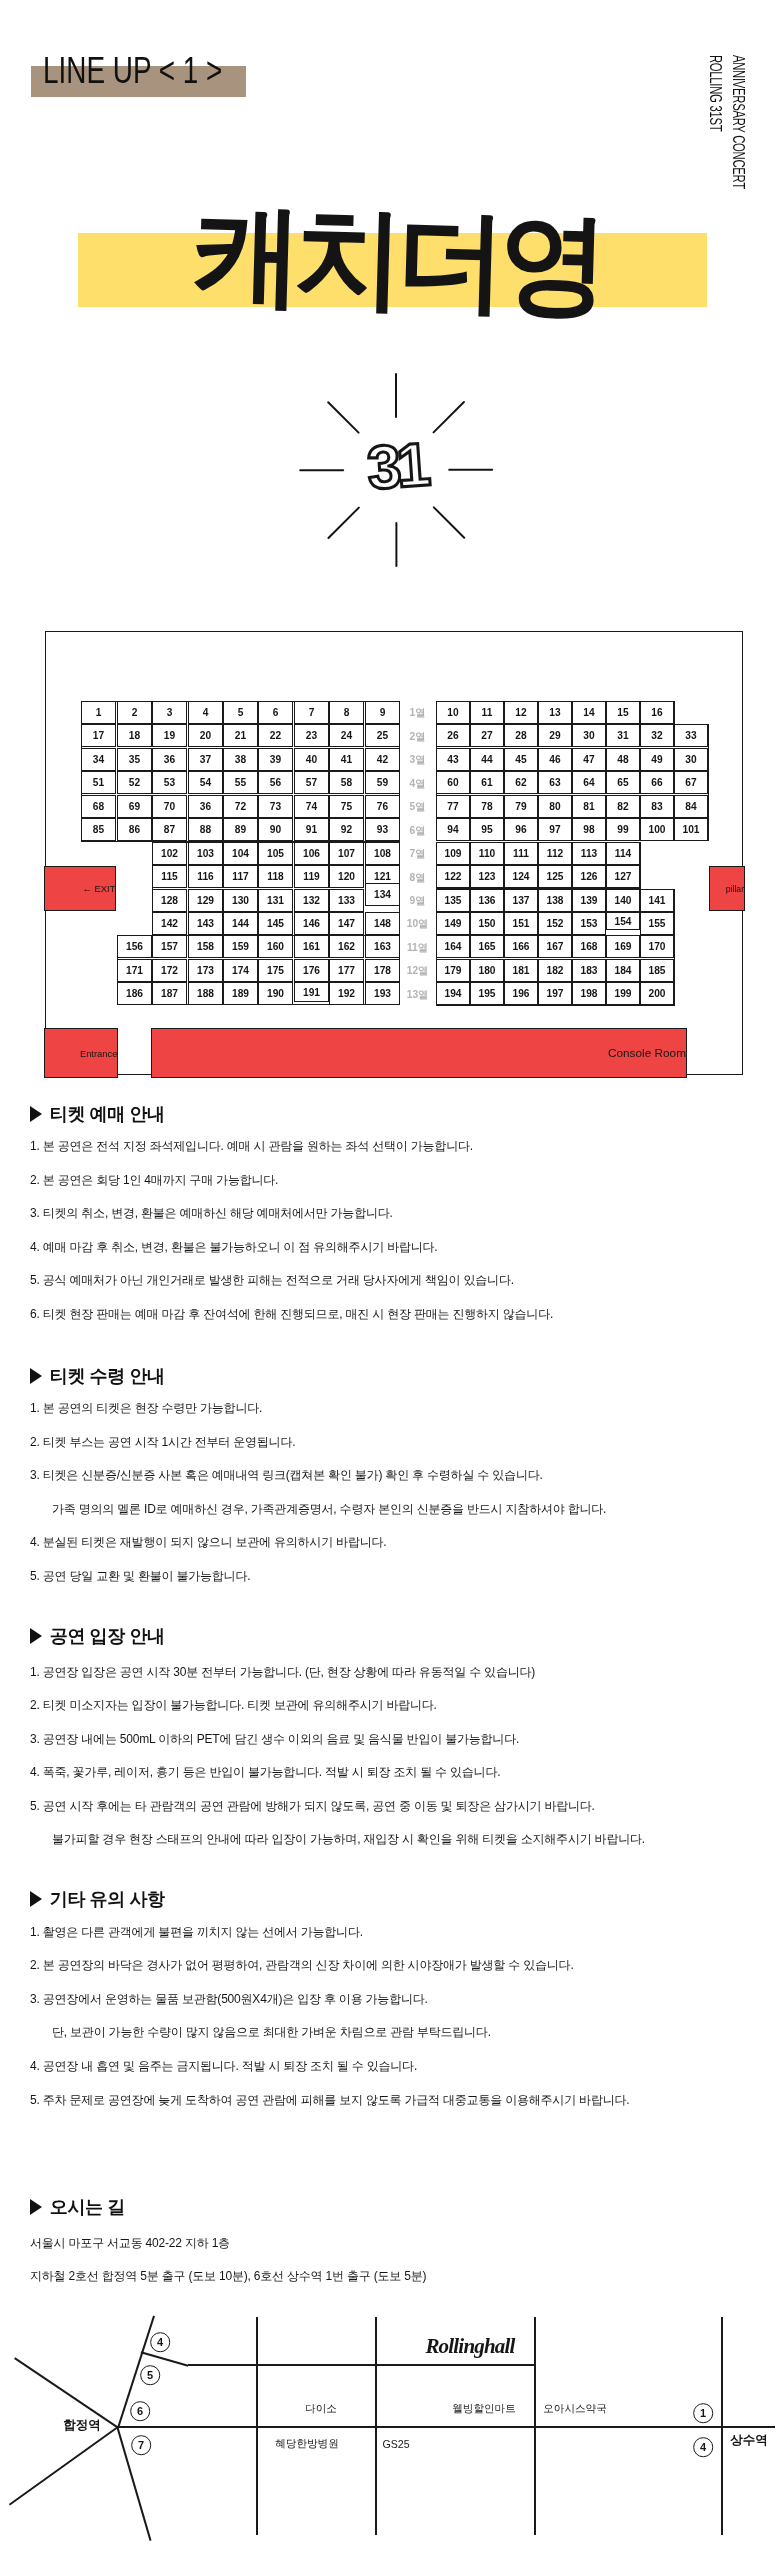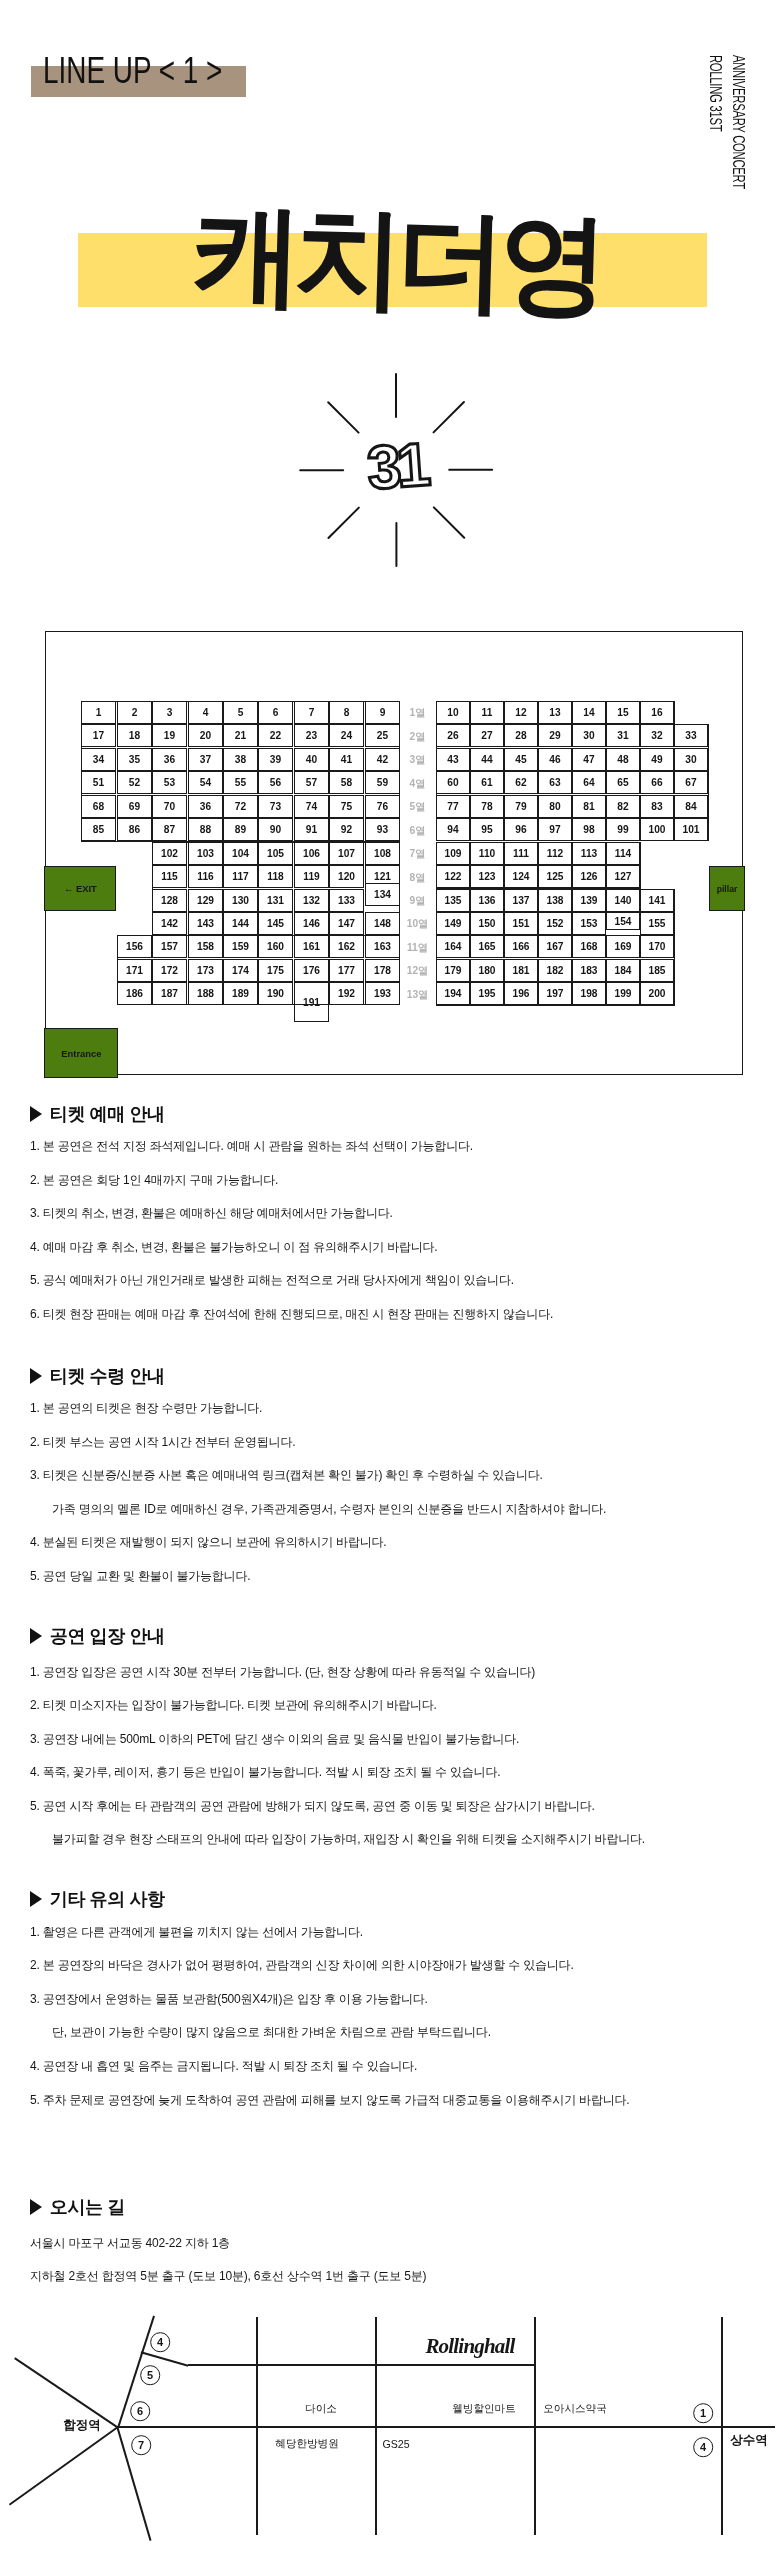--- a/index.html
+++ b/index.html
@@ -27,22 +27,22 @@
        transform:rotate(-4deg);line-height:1;}
 
   
   .seatmap{left:45px;top:631px;width:698px;height:444px;border:1.6px solid #1a1a1a;box-sizing:border-box;}
   .stage-box{left:35px;top:-1.6px;width:627px;height:47px;border:1.6px solid #1a1a1a;box-sizing:border-box;
      display:flex;align-items:center;justify-content:center;font-weight:700;font-size:16.5px;letter-spacing:0.8px;}
   .seat{position:absolute;border:0.8px solid #1a1a1a;box-sizing:border-box;display:flex;align-items:center;
      justify-content:center;font-size:10.2px;font-weight:700;background:#fff;}
   .rowlab{position:absolute;width:35px;text-align:center;font-size:10.2px;font-weight:700;color:#b3b3b3;}
   .blk{position:absolute;border:1.6px solid #1a1a1a;box-sizing:border-box;pointer-events:none;}
-  .sm-box{position:absolute;border:1.6px solid #1a1a1a;box-sizing:border-box;background:#4d7c0f;
-     display:flex;align-items:center;justify-content:center;font-weight:700;}
+  .sm-box{position:absolute;border:1.6px solid #1a1a1a;box-sizing:border-box;background:#ef4444;
+     display:flex;align-items:center;justify-content:flex-end;font-weight:400;}
   .exit-box{left:-1.6px;top:234px;width:72px;height:45px;font-size:9.4px;}
   .pillar-box{left:663px;top:234px;width:36px;height:45px;font-size:8.6px;}
   .entrance-box{left:-1.6px;top:396px;width:74px;height:50px;font-size:9.4px;}
   .console-box{left:105px;top:396px;width:536px;height:50px;font-size:11.8px;}
 
   
   .sec-title{position:absolute;left:30px;font-size:18px;font-weight:800;letter-spacing:-0.4px;
      display:flex;align-items:center;gap:7.8px;color:#111;}
   .tri{width:0;height:0;border-top:8.6px solid transparent;border-bottom:8.6px solid transparent;
      border-left:12.5px solid #111;display:inline-block;}
@@ -286,21 +286,21 @@
         <div class="seat" style="left:458px;top:327px;width:34px;height:23.4px">181</div>
         <div class="seat" style="left:492px;top:327px;width:34px;height:23.4px">182</div>
         <div class="seat" style="left:526px;top:327px;width:34px;height:23.4px">183</div>
         <div class="seat" style="left:560px;top:327px;width:34px;height:23.4px">184</div>
         <div class="seat" style="left:594px;top:327px;width:34px;height:23.4px">185</div>
         <div class="seat" style="left:71px;top:350px;width:35px;height:23.4px">186</div>
         <div class="seat" style="left:106px;top:350px;width:35px;height:23.4px">187</div>
         <div class="seat" style="left:142px;top:350px;width:35px;height:23.4px">188</div>
         <div class="seat" style="left:177px;top:350px;width:35px;height:23.4px">189</div>
         <div class="seat" style="left:212px;top:350px;width:35px;height:23.4px">190</div>
-        <div class="seat" style="left:248px;top:350px;width:35px;height:40px">191</div>
+        <div class="seat" style="left:248px;top:350px;width:35px;height:20px">191</div>
         <div class="seat" style="left:283px;top:350px;width:35px;height:23.4px">192</div>
         <div class="seat" style="left:319px;top:350px;width:35px;height:23.4px">193</div>
         <div class="rowlab" style="left:354px;top:356px">13열</div>
         <div class="seat" style="left:390px;top:350px;width:34px;height:23.4px">194</div>
         <div class="seat" style="left:424px;top:350px;width:34px;height:23.4px">195</div>
         <div class="seat" style="left:458px;top:350px;width:34px;height:23.4px">196</div>
         <div class="seat" style="left:492px;top:350px;width:34px;height:23.4px">197</div>
         <div class="seat" style="left:526px;top:350px;width:34px;height:23.4px">198</div>
         <div class="seat" style="left:560px;top:350px;width:34px;height:23.4px">199</div>
         <div class="seat" style="left:594px;top:350px;width:34px;height:23.4px">200</div>
@@ -315,20 +315,23 @@
     <div class="blk" style="left:390px;top:257px;width:239px;height:117px"></div>
 
     <div class="sm-box exit-box">
       <span>← EXIT</span>
     </div>
     <div class="sm-box pillar-box">
       <span>pillar</span>
     </div>
     <div class="sm-box entrance-box">
       <span>Entrance</span>
+    </div>
+    <div class="sm-box console-box">
+      <span>Console Room</span>
     </div>
   </div>
 
   <div id="sections">
       <div class="sec-title" style="top:1102px">
         <span class="tri"></span>
         <span>티켓 예매 안내</span>
       </div>
       <div class="sec-line" style="top:1138px">1. 본 공연은 전석 지정 좌석제입니다. 예매 시 관람을 원하는 좌석 선택이 가능합니다.</div>
       <div class="sec-line" style="top:1172px">2. 본 공연은 회당 1인 4매까지 구매 가능합니다.</div>

